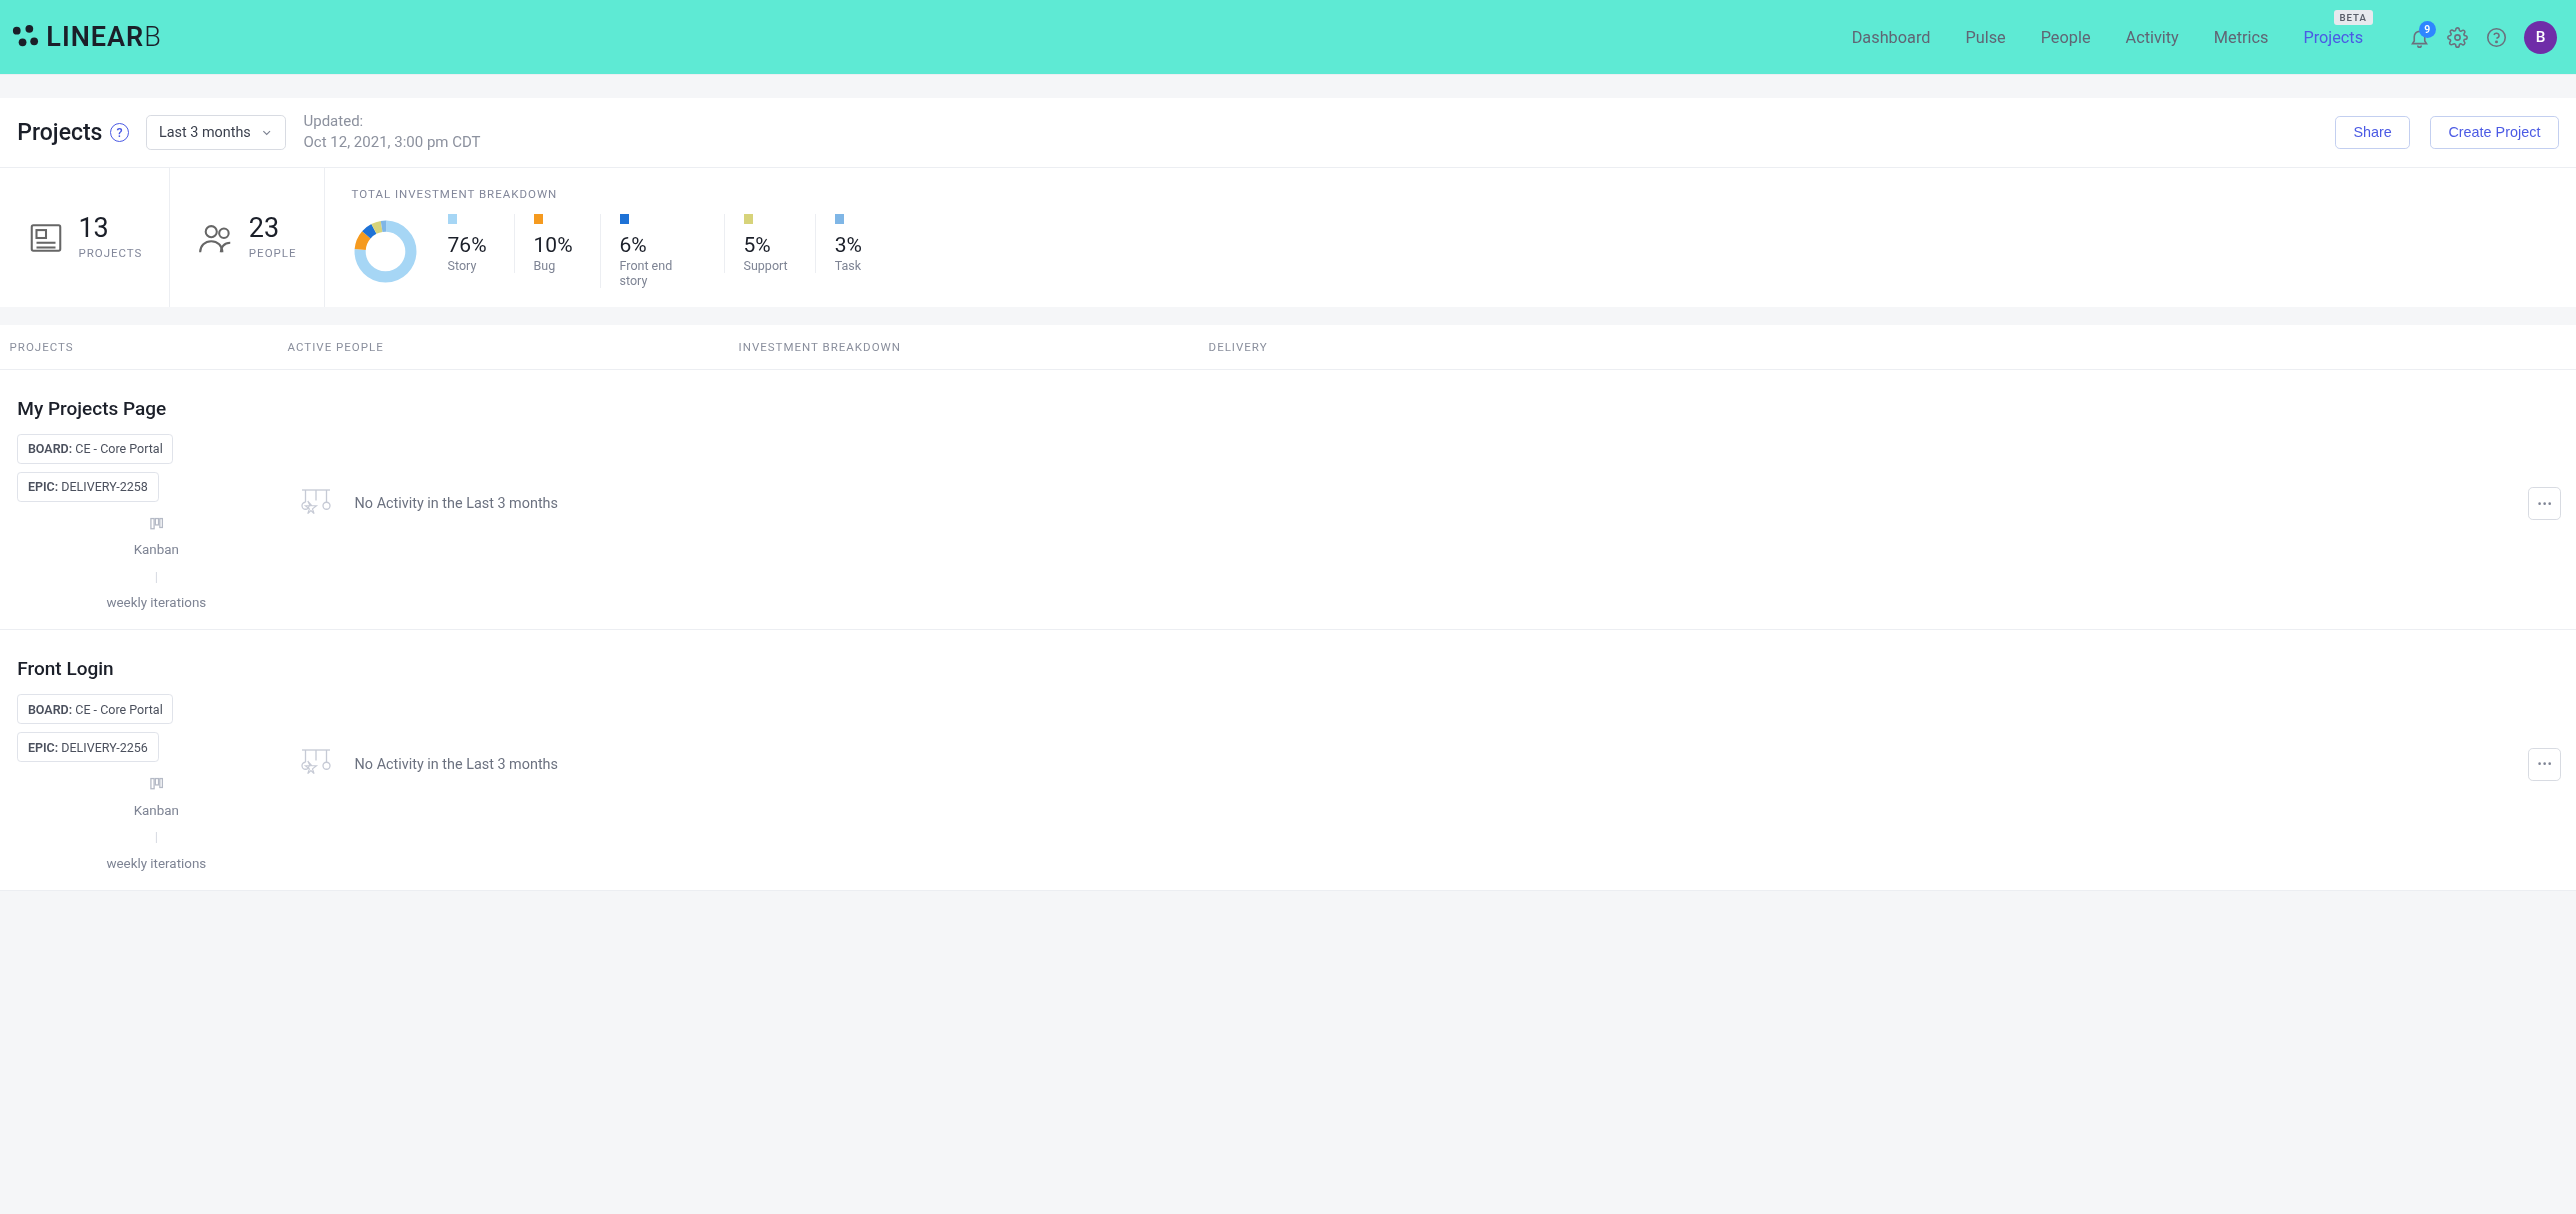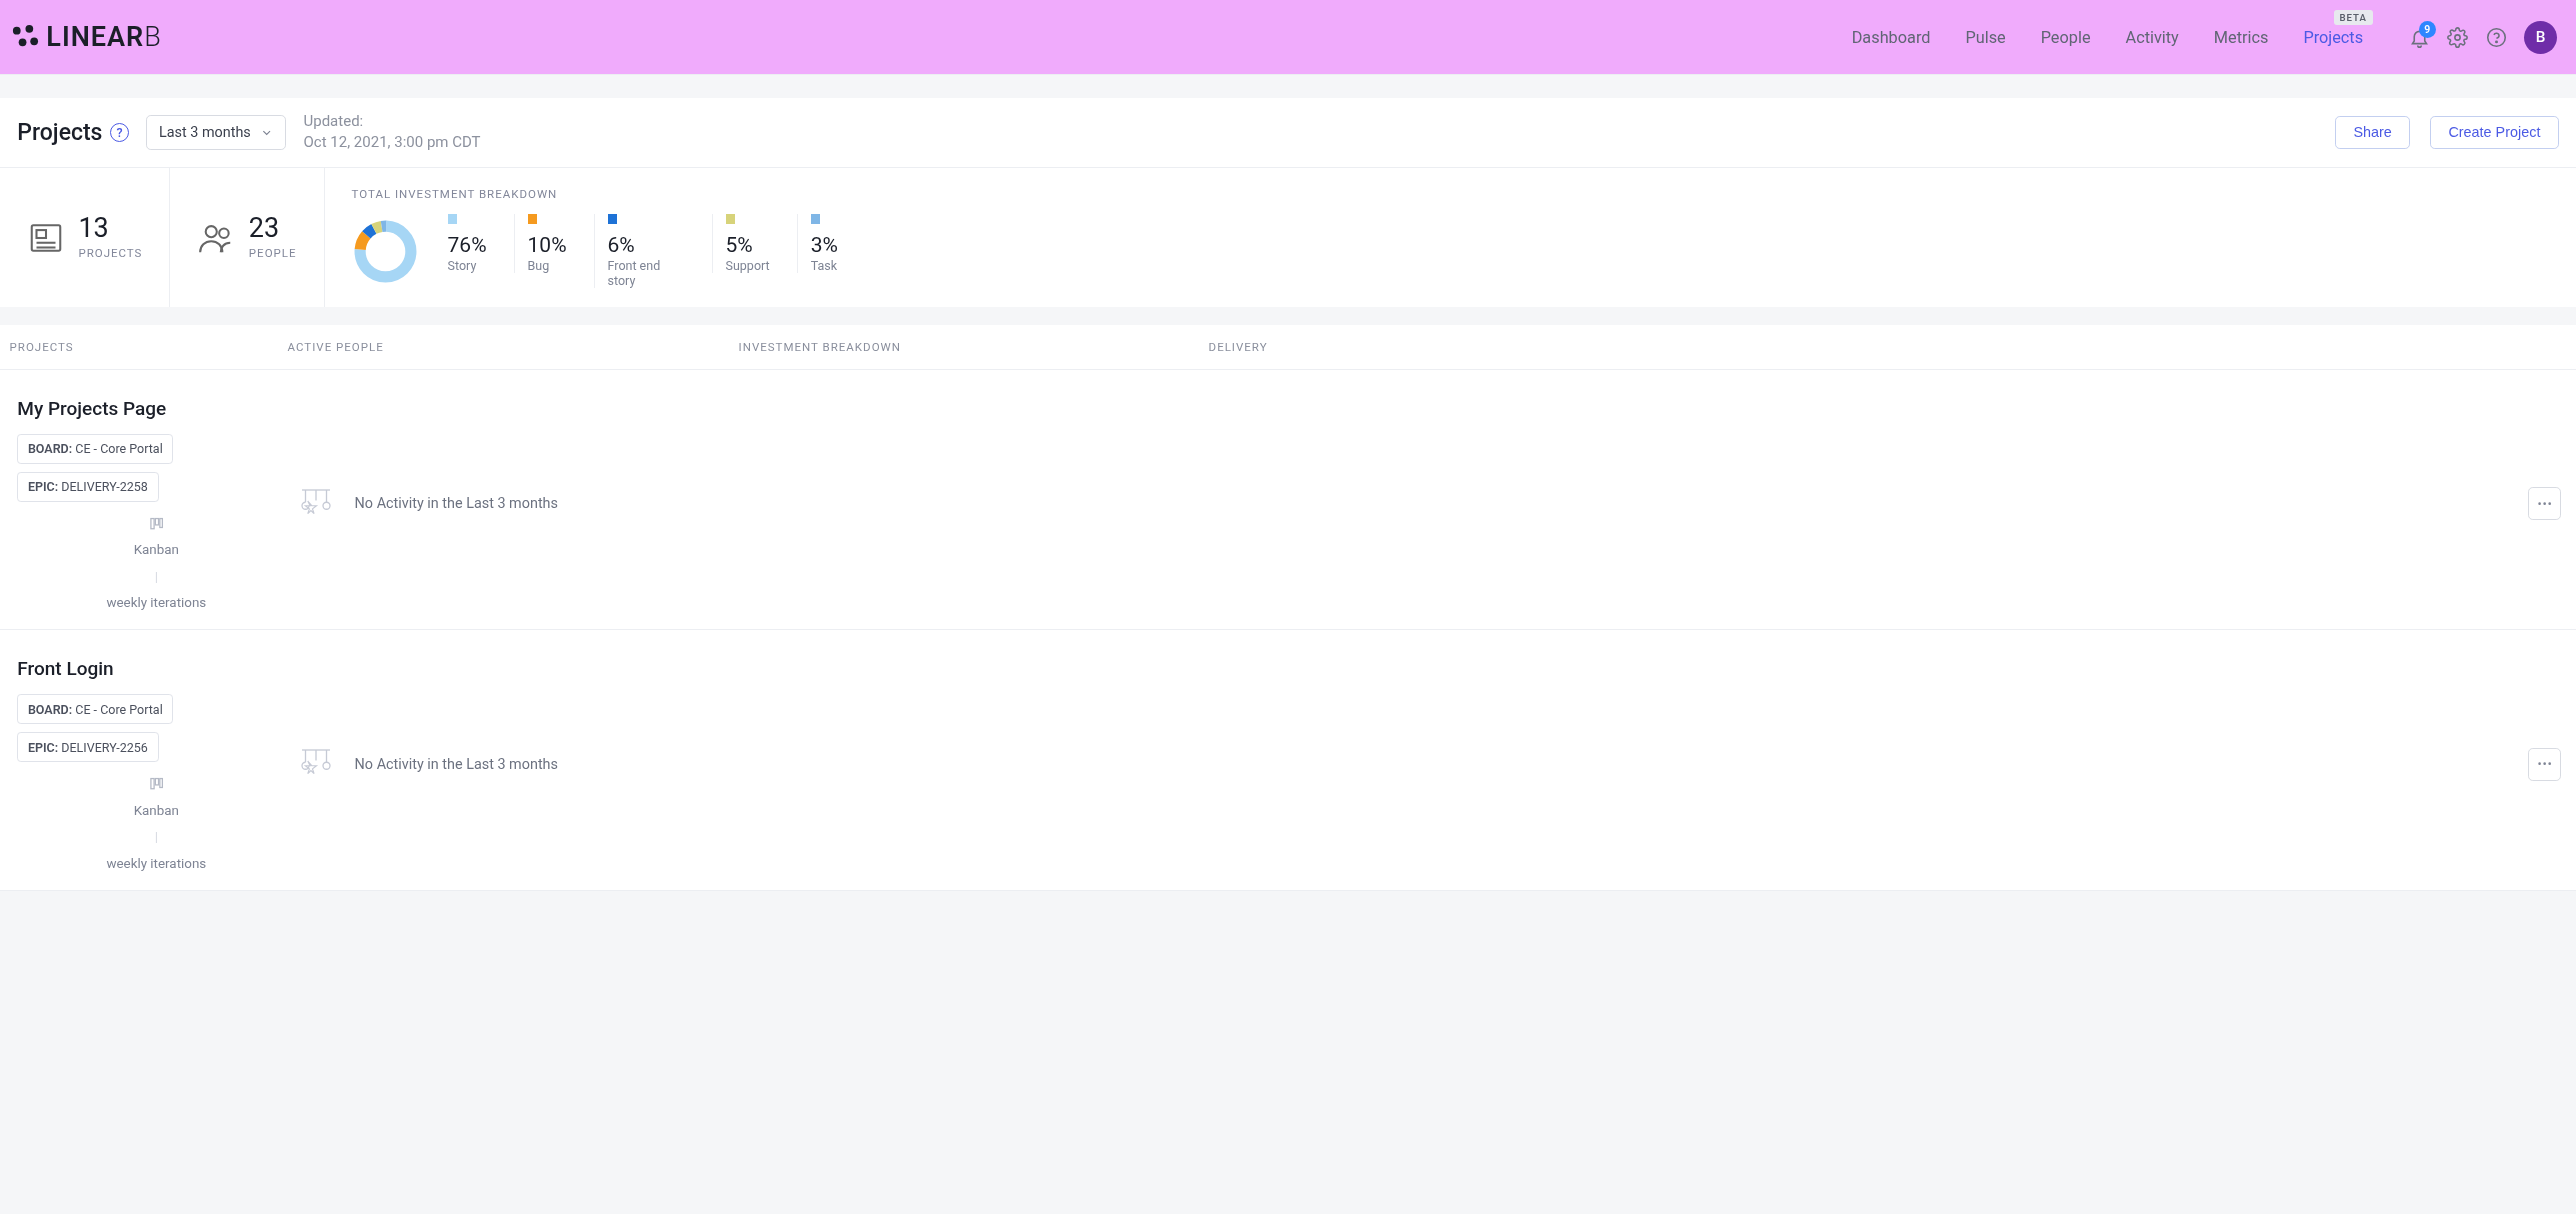--- a/index.html
+++ b/index.html
@@ -5,21 +5,21 @@
   * { box-sizing: border-box; margin: 0; padding: 0; }
   body {
     font-family: -apple-system, BlinkMacSystemFont, "Segoe UI", Roboto, Helvetica, Arial, sans-serif;
     background: #f5f6f8;
     color: #1b1f29;
     font-size: 13.4px;
   }
 
   
   .topnav {
-    background: #f0abfc;
+    background: #5eead4;
     height: 75px;
     display: flex;
     align-items: center;
     padding: 0 19px 0 9.6px;
     border-bottom: 1px solid #eceef2;
   }
   .logo { display:flex; align-items:center; gap: 7.7px; cursor:pointer;}
   .logo-mark svg { display:block; }
   .logo-text { font-size: 27px; font-weight: 600; letter-spacing: 1px; }
   .logo-text .thin { font-weight: 300; }
@@ -94,21 +94,21 @@
   }
   .sum-cell svg { color:#666; }
   .sum-big { font-size: 27px; font-weight:400; line-height:1; }
   .sum-label { font-size:11.5px; letter-spacing:1px; color:#82879a; margin-top:3.8px; }
   .invest-wrap { display:flex; flex-direction:column; padding: 19px 27px; flex:1; }
   .invest-title { font-size:11.5px; letter-spacing:1px; color:#82879a; margin-bottom: 13.4px; }
   .invest-row { display:flex; align-items:center; gap: 29px; }
   .donut { width:67px; height:67px; }
   .invest-items { display:flex; align-items:flex-start; }
   .invest-item {
-    padding-left: 13px; padding-right: 27px;
+    padding-left: 19px; padding-right: 27px;
     border-left:1px solid #eceef2;
   }
   .invest-item.first { border-left:none; padding-left:0; }
   .swatch { width:9.6px; height:9.6px; display:inline-block; margin-bottom:5.8px;}
   .pct { font-size:21px; font-weight:400; }
   .cat { font-size:12.5px; color:#7e8494; margin-top:1.9px; max-width:77px; }
 
   
   .gap2 { height: 17.3px; }
   .table-headers {

